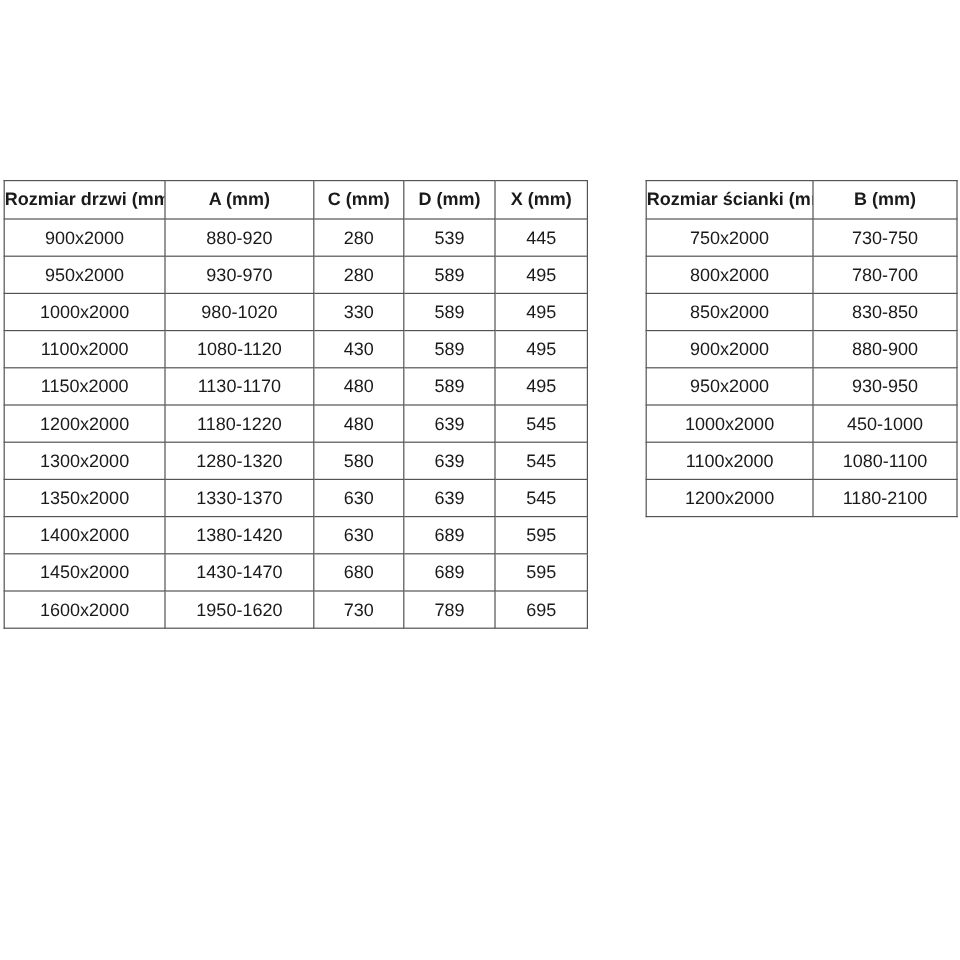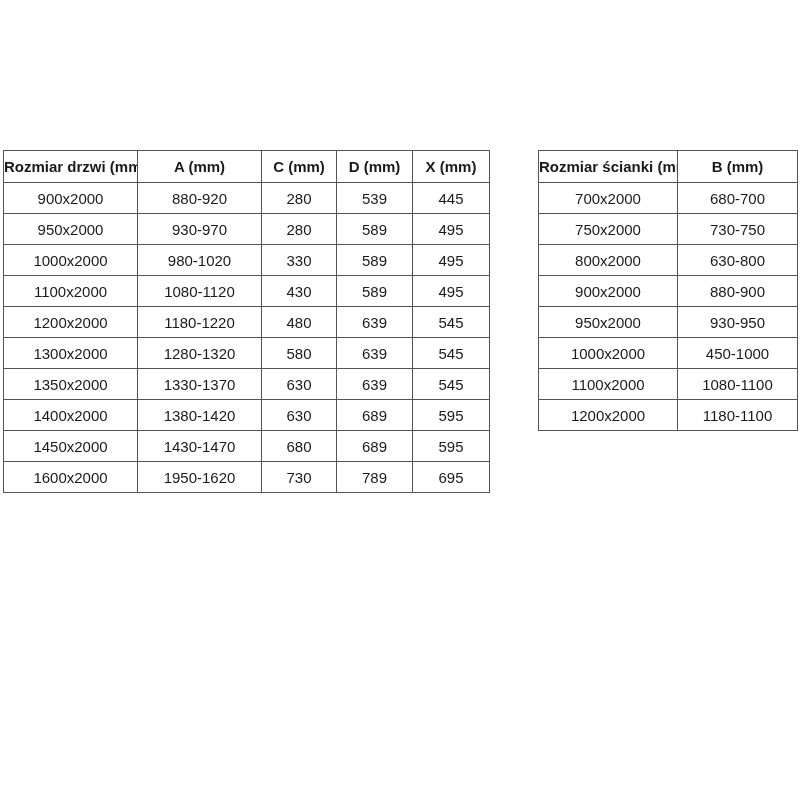--- a/index.html
+++ b/index.html
@@ -94,20 +94,27 @@
           <td>495</td>
         </tr>
         <tr>
           <td>1100x2000</td>
           <td>1080-1120</td>
           <td>430</td>
           <td>589</td>
           <td>495</td>
         </tr>
         <tr>
+          <td>1150x2000</td>
+          <td>1130-1170</td>
+          <td>480</td>
+          <td>589</td>
+          <td>495</td>
+        </tr>
+        <tr>
           <td>1200x2000</td>
           <td>1180-1220</td>
           <td>480</td>
           <td>639</td>
           <td>545</td>
         </tr>
         <tr>
           <td>1300x2000</td>
           <td>1280-1320</td>
           <td>580</td>
@@ -151,46 +158,46 @@
         <col style="width: 120px;">
       </colgroup>
     <thead>
       <tr>
           <th>Rozmiar ścianki (mm)</th>
           <th>B (mm)</th>
         </tr>
     </thead>
     <tbody>
         <tr>
-          <td>700x2000</td>
-          <td>680-700</td>
-        </tr>
-        <tr>
           <td>750x2000</td>
           <td>730-750</td>
         </tr>
         <tr>
           <td>800x2000</td>
-          <td>630-800</td>
+          <td>780-700</td>
+        </tr>
+        <tr>
+          <td>850x2000</td>
+          <td>830-850</td>
         </tr>
         <tr>
           <td>900x2000</td>
           <td>880-900</td>
         </tr>
         <tr>
           <td>950x2000</td>
           <td>930-950</td>
         </tr>
         <tr>
           <td>1000x2000</td>
           <td>450-1000</td>
         </tr>
         <tr>
           <td>1100x2000</td>
           <td>1080-1100</td>
         </tr>
         <tr>
           <td>1200x2000</td>
-          <td>1180-1100</td>
+          <td>1180-2100</td>
         </tr>
       </tbody>
   </table>
 </div>
 
 </body></html>

